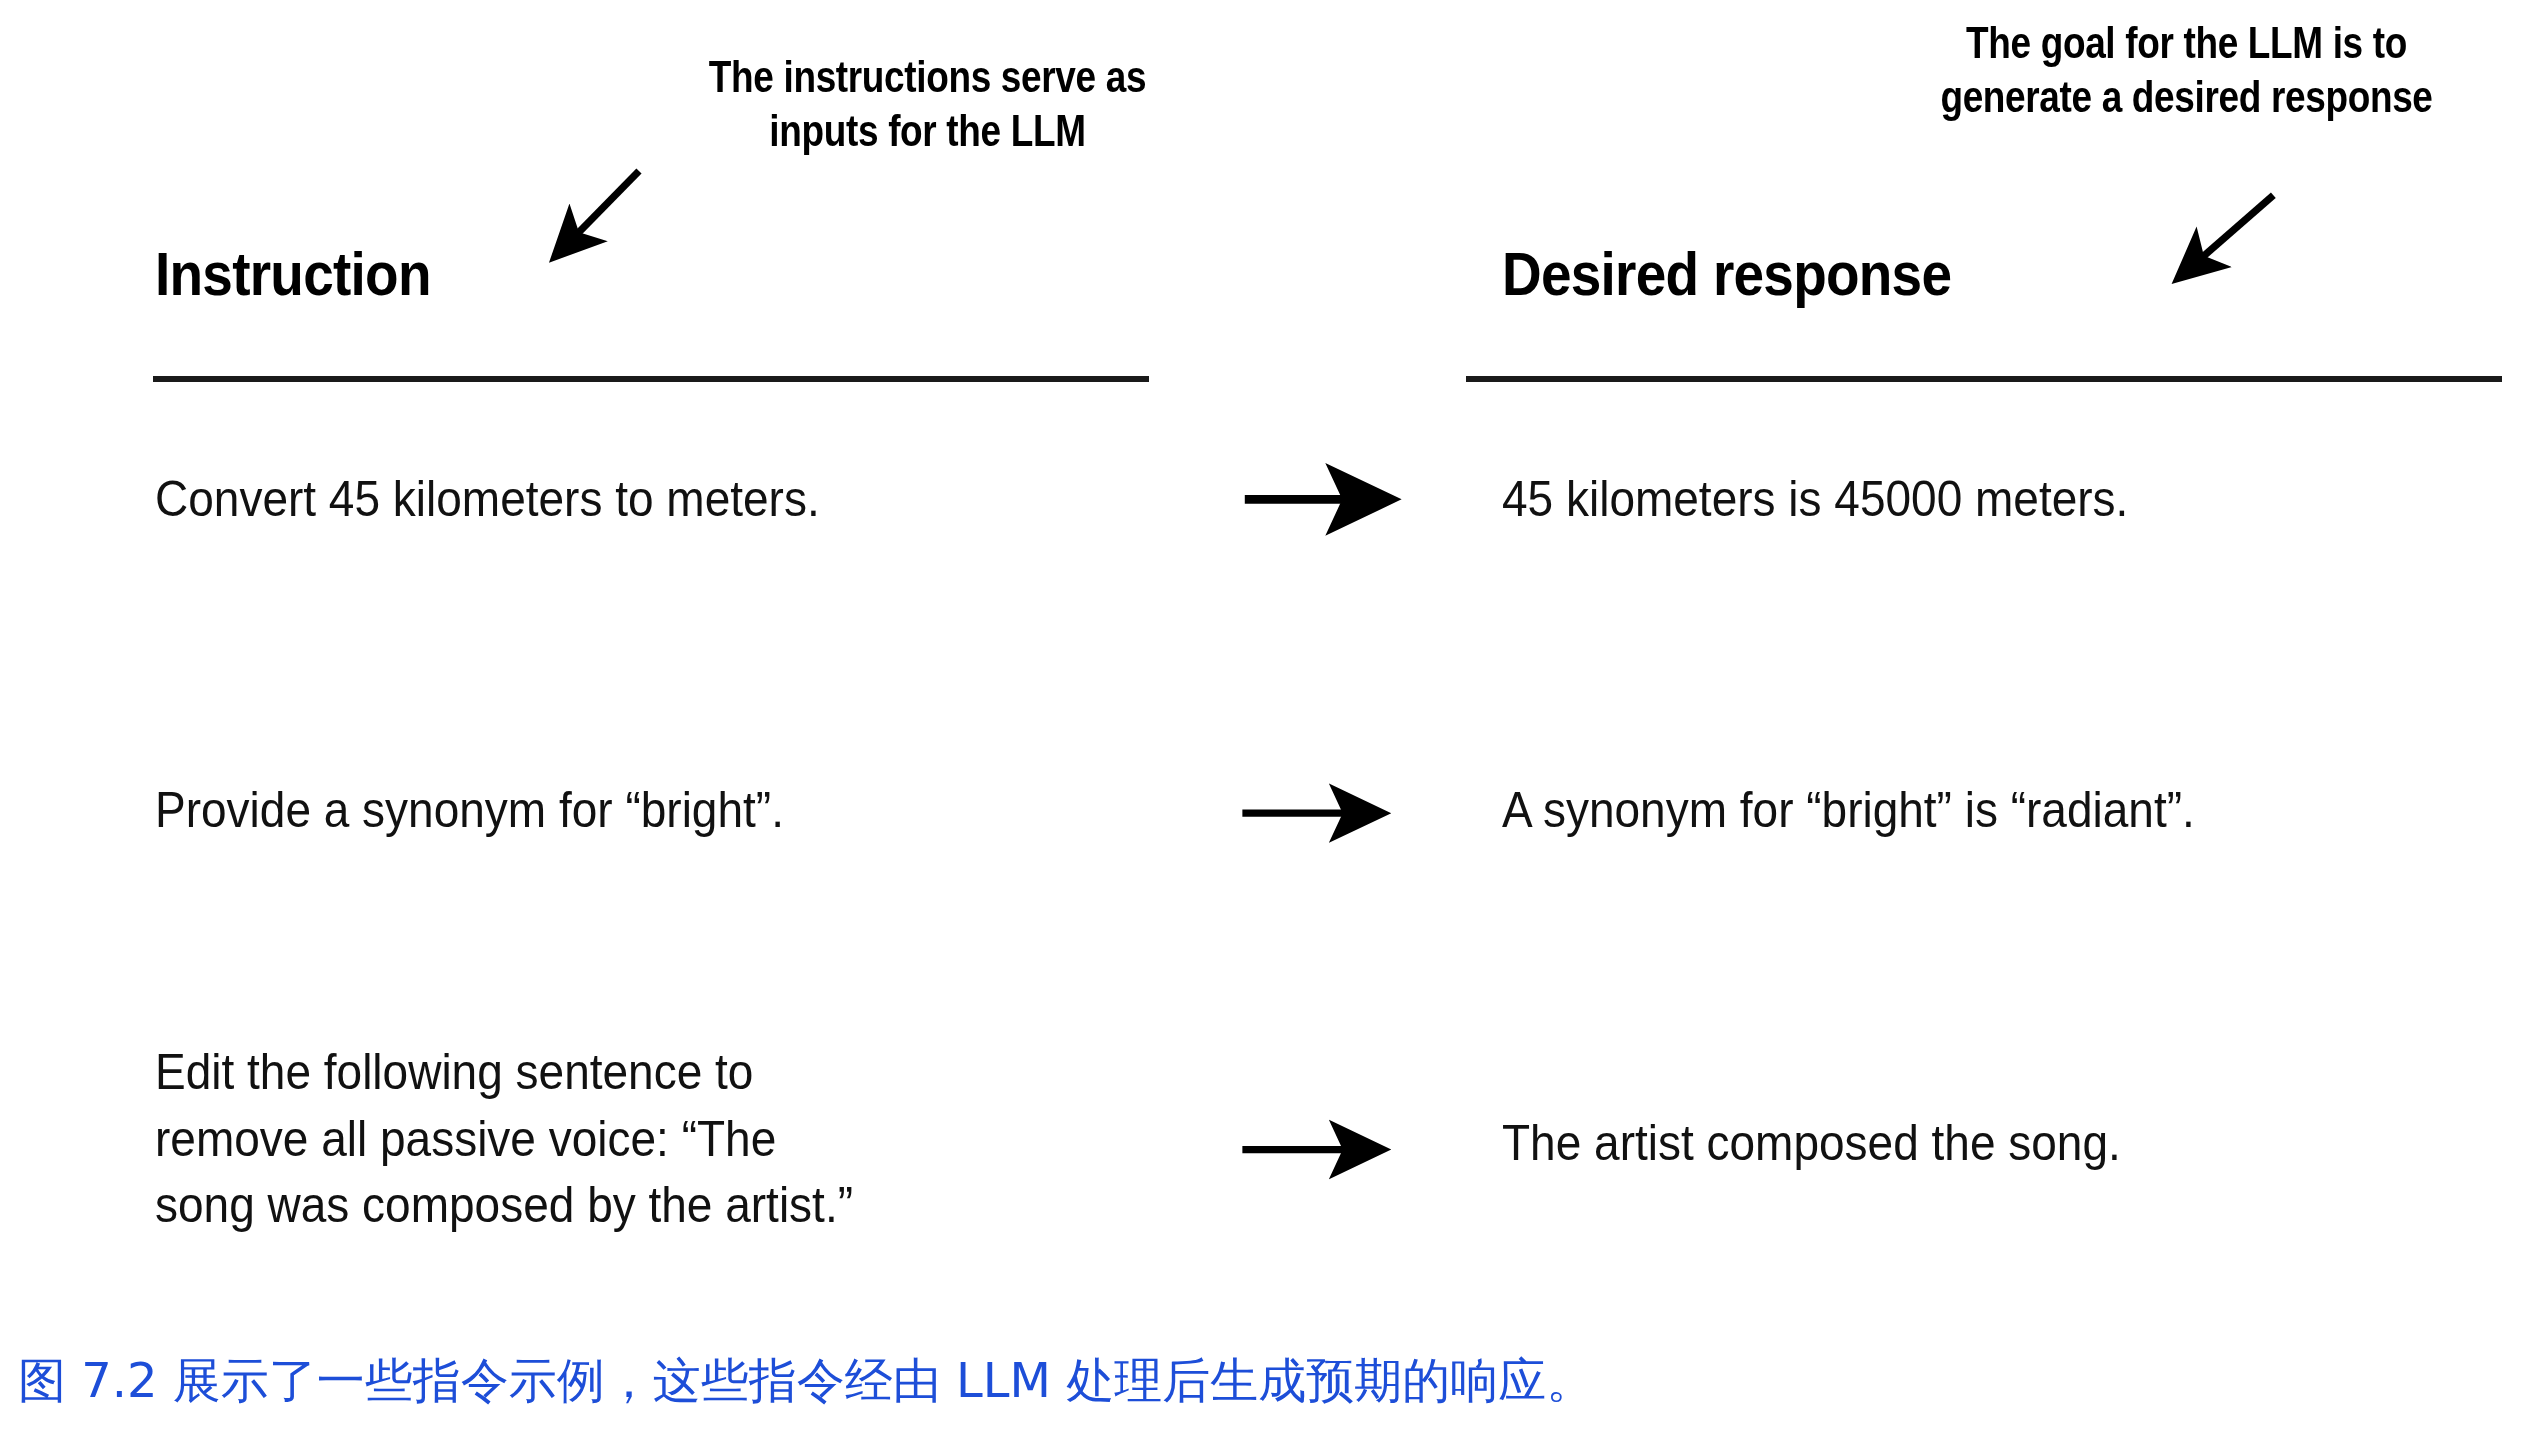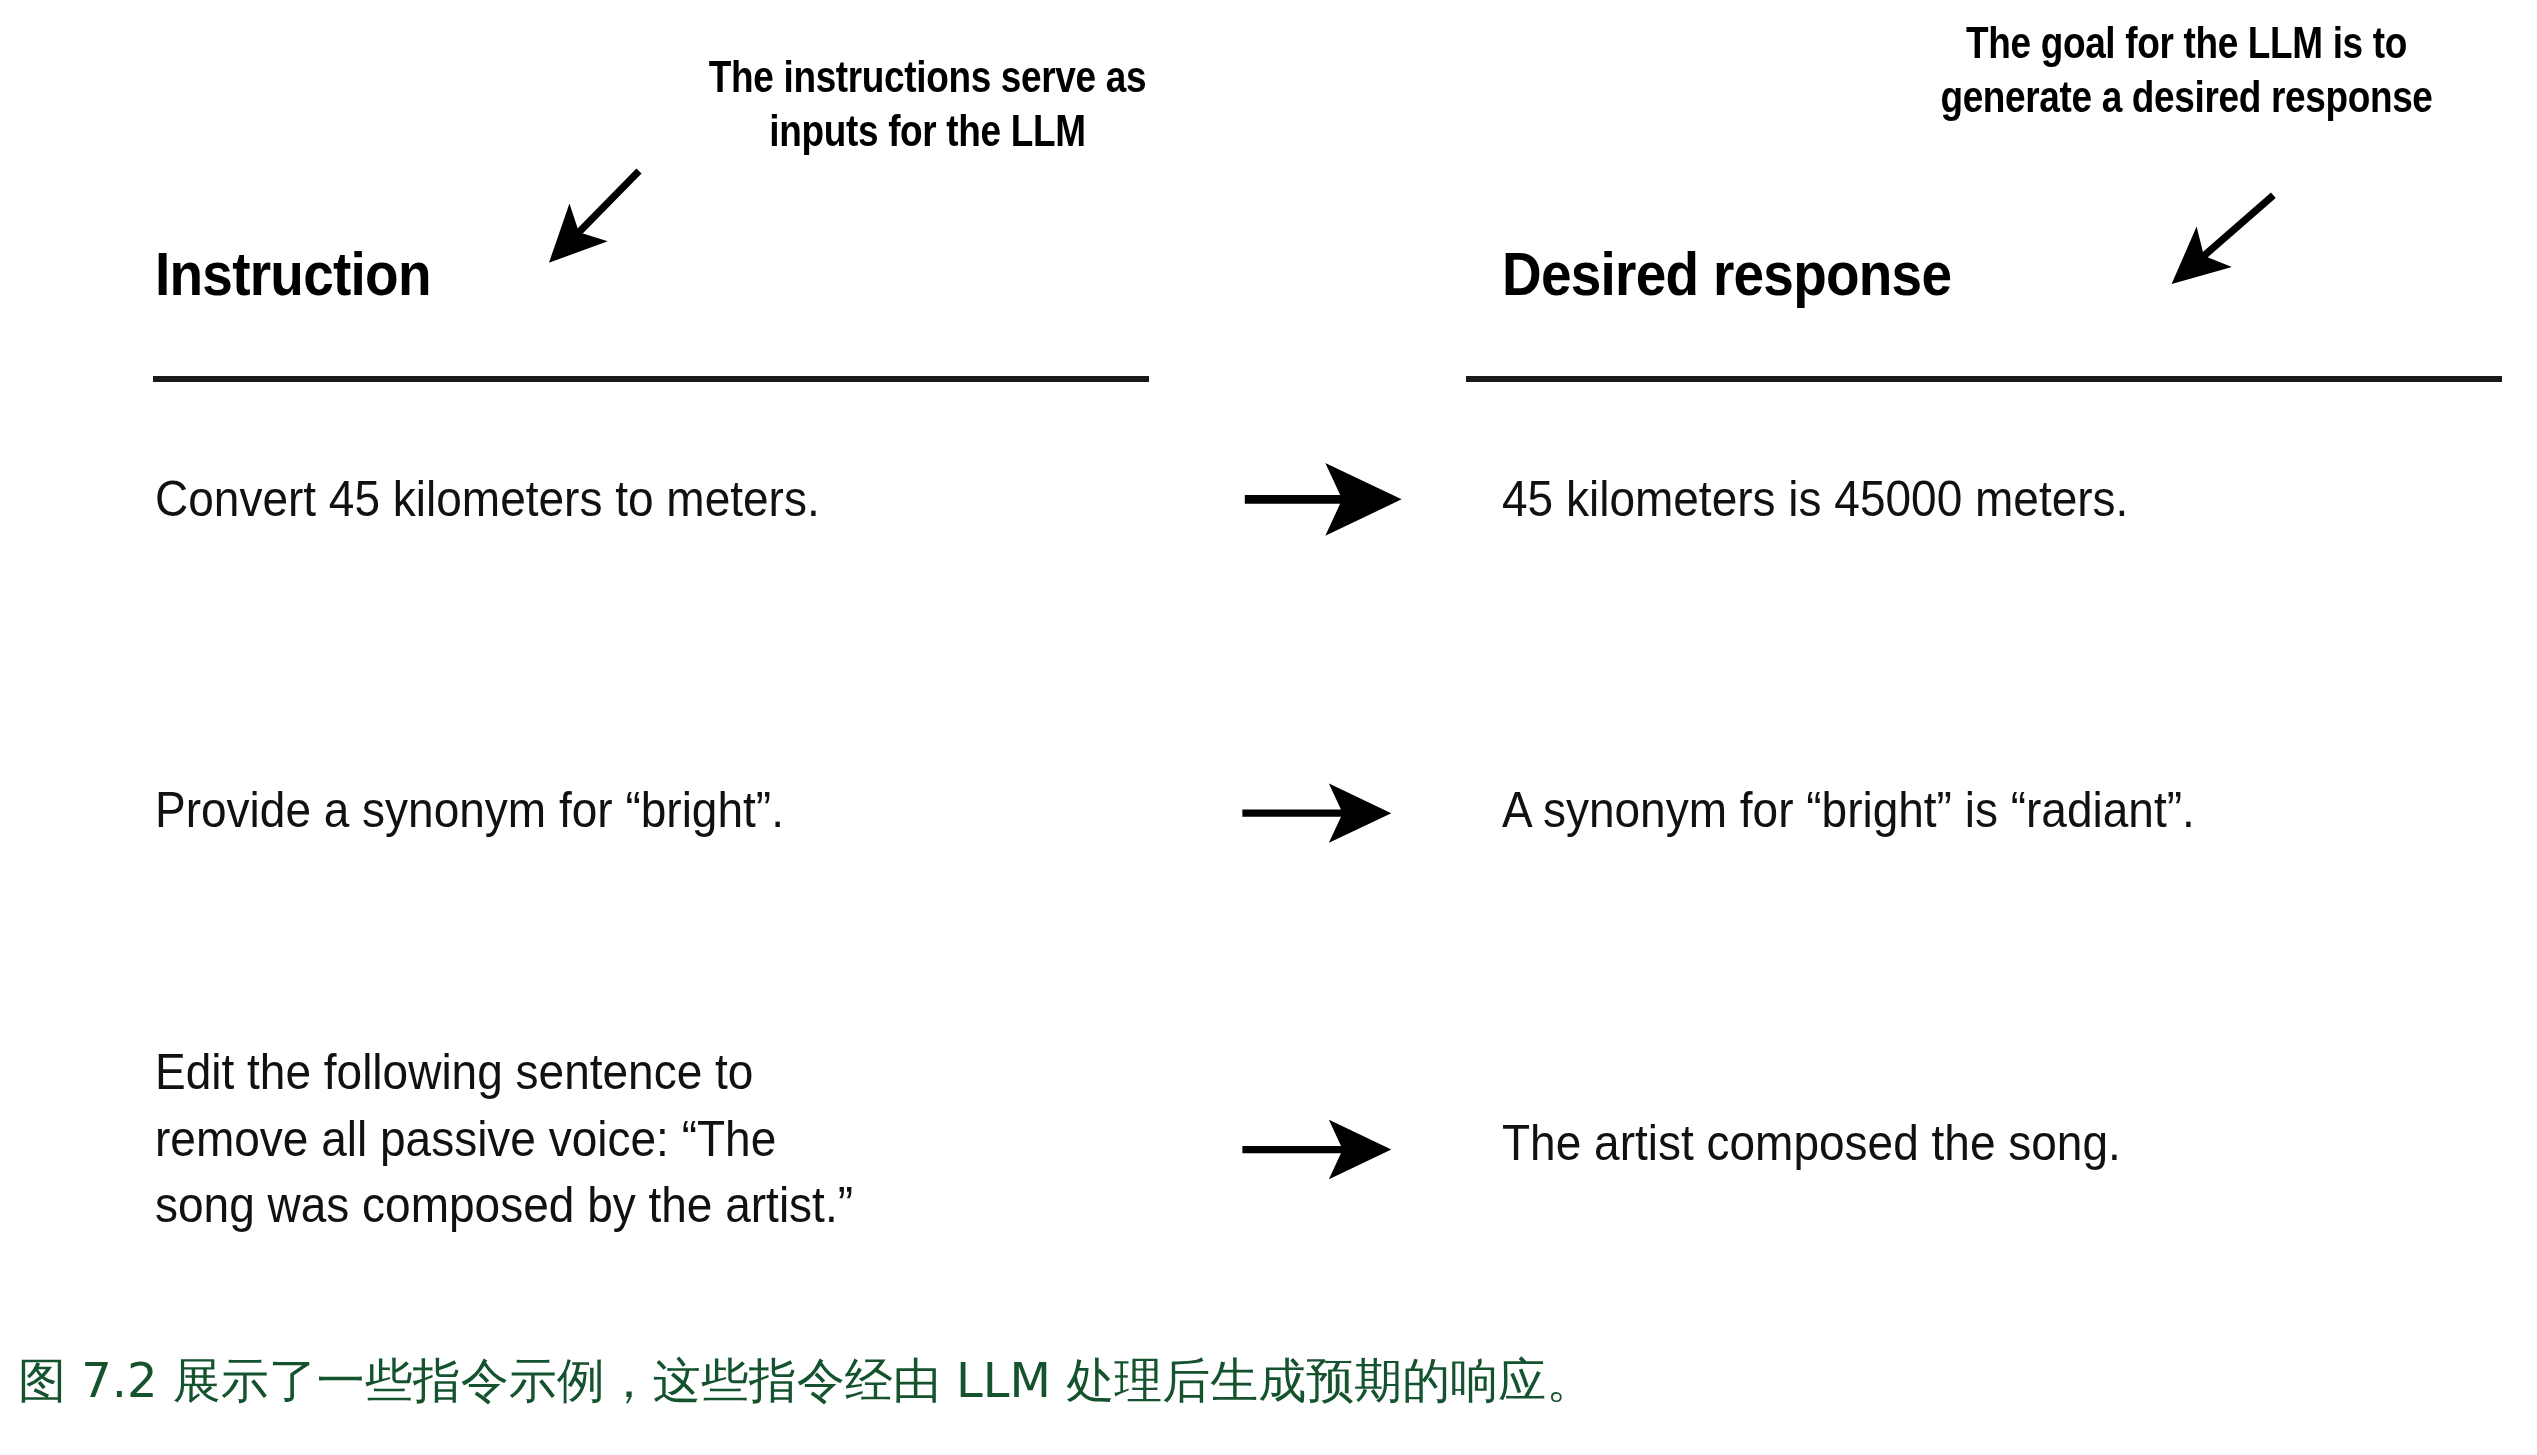--- a/index.html
+++ b/index.html
@@ -103,21 +103,21 @@
     height: 1323px;
     pointer-events: none;
   }
 
   
   #caption {
     position: absolute;
     left: 18px;
     top: 1352px;
     width: 2500px;
-    color: #14532d;
+    color: #1d4ed8;
     font-size: 48px;
     font-weight: 400;
     line-height: 1.2;
     white-space: nowrap;
     font-family: "DejaVu Sans", "Liberation Sans", sans-serif;
   }
 </style>
 </head>
 <body>
 

